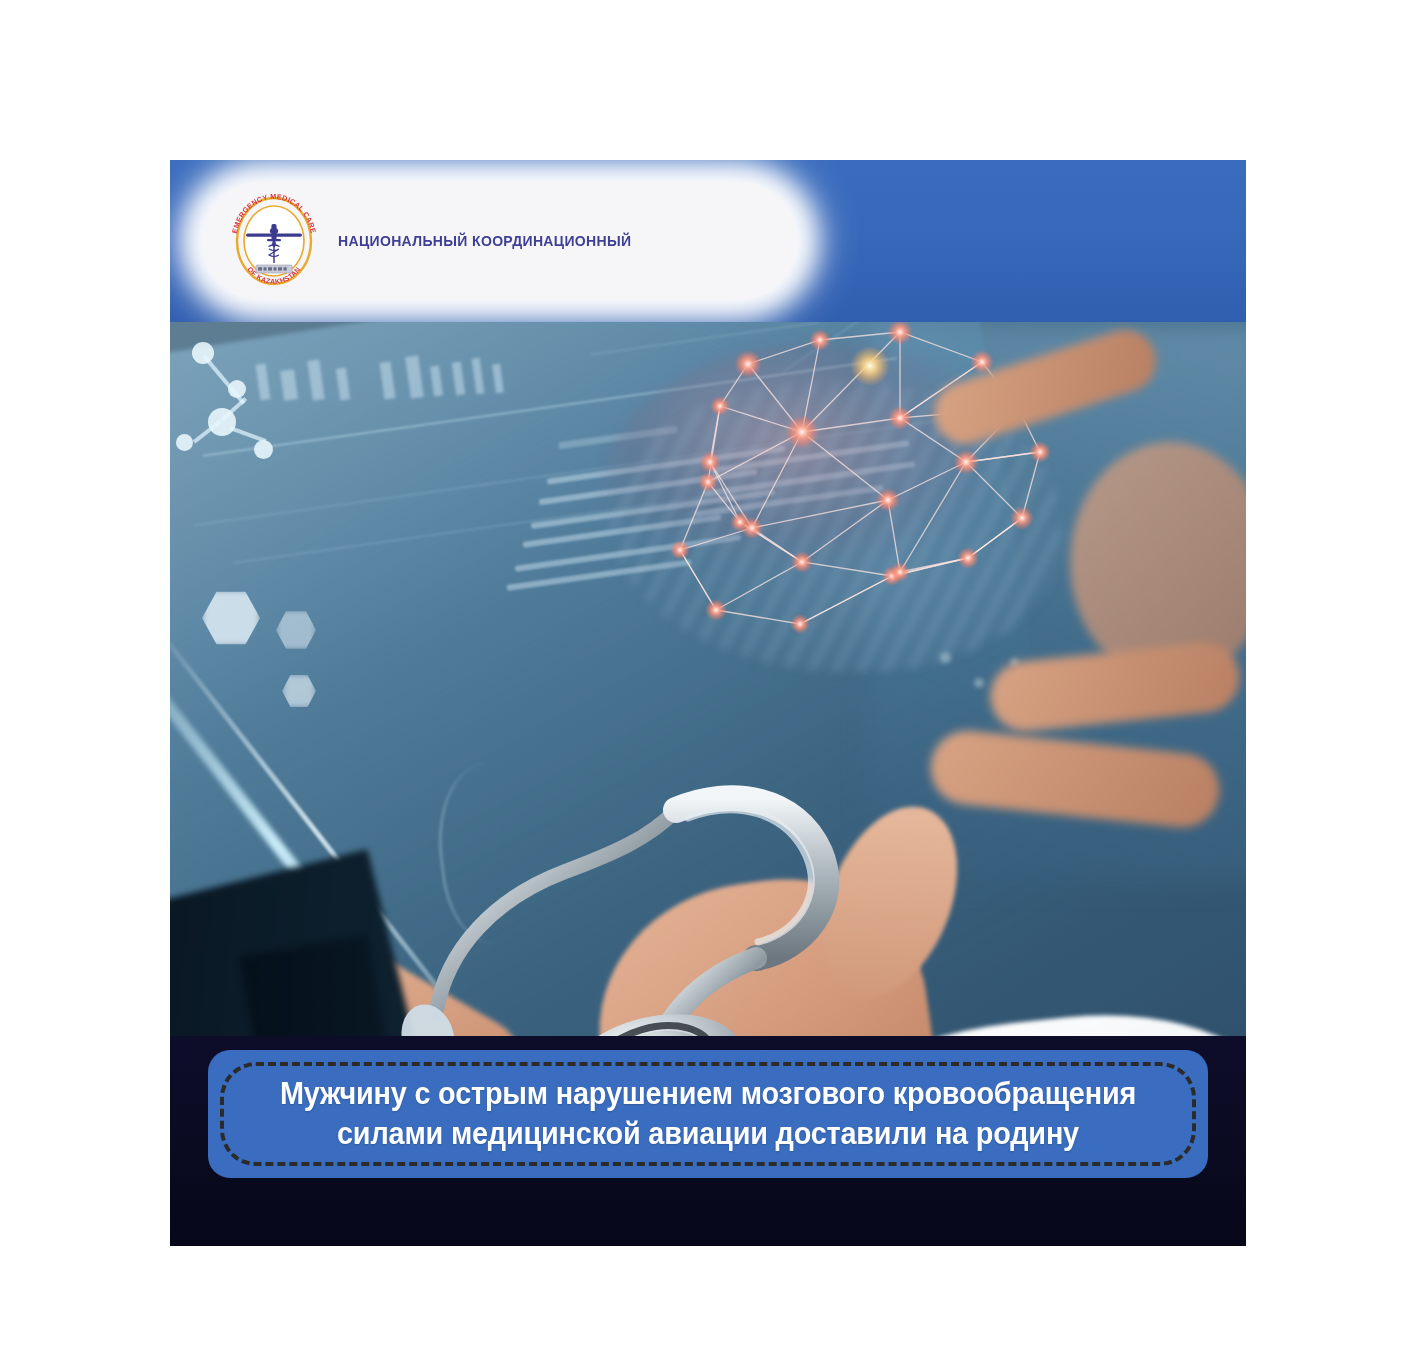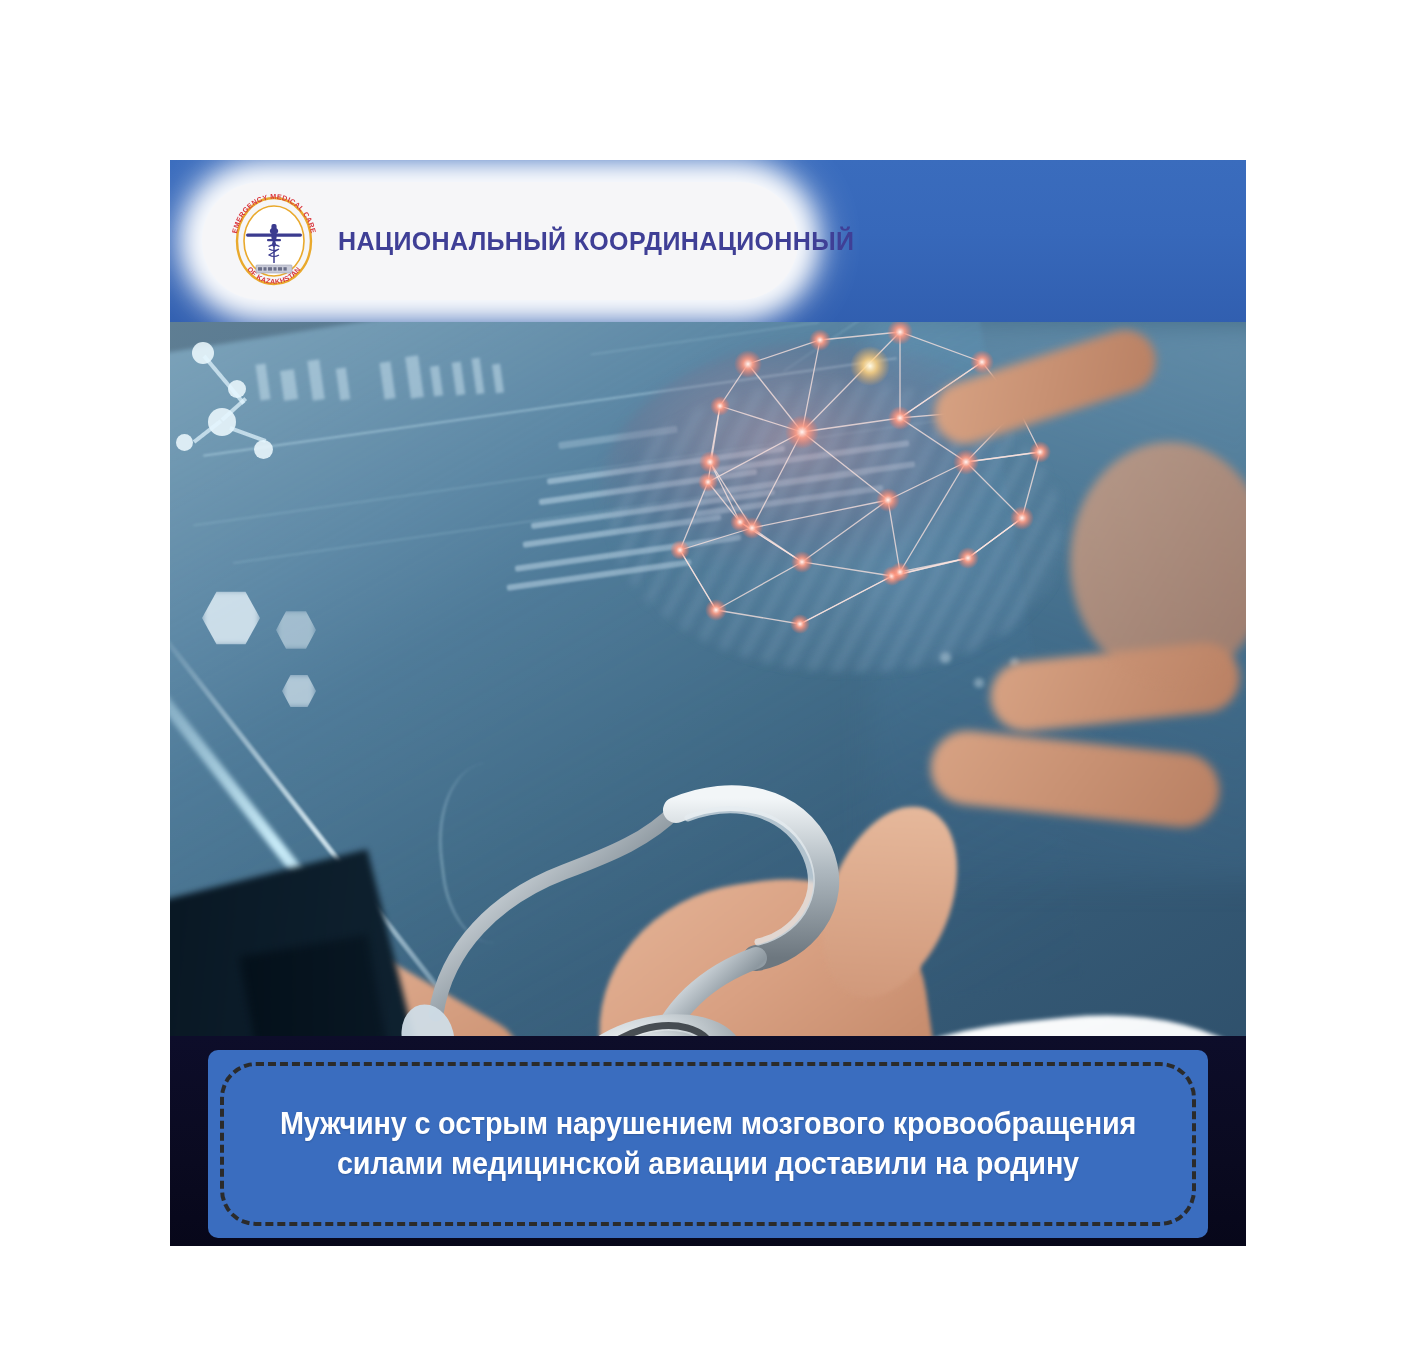--- a/index.html
+++ b/index.html
@@ -32,21 +32,21 @@
     box-shadow:0 0 26px 16px rgba(255,255,255,.9);
     z-index:2;box-sizing:border-box;
   }
 
   
   .emblem{position:relative;width:96px;height:96px;flex:0 0 96px;}
   .emblem svg{display:block;width:96px;height:96px;}
 
   .logo-text{display:flex;flex-direction:column;line-height:1.32;}
   .logo-text span{
-    font-size:25px;font-weight:700;letter-spacing:.35px;
+    font-size:14px;font-weight:700;letter-spacing:.35px;
     color:#3f3f96;white-space:nowrap;
   }
 
   
   .photo{
     position:absolute;left:0;top:162px;width:100%;height:876px;
     overflow:hidden;
     background:linear-gradient(150deg,#5f7e93 0%,#4e7490 22%,#3e6680 48%,#365b77 70%,#2c4c67 100%);
   }
   .photo > *{position:absolute;}
@@ -153,22 +153,22 @@
     background:linear-gradient(200deg,rgba(125,170,200,.55),rgba(80,130,165,.35) 55%,rgba(55,95,130,.2));
     filter:blur(14px);
   }
 
   
   .caption-wrap{
     position:absolute;left:0;bottom:0;width:100%;height:210px;
     background:linear-gradient(180deg,#0d0d2a 0%,#0a0a20 60%,#07071a 100%);
   }
   .caption{
-    position:absolute;left:38px;top:14px;width:1000px;height:188px;
-    background:#3a6dbf;border-radius:10px;
+    position:absolute;left:38px;top:14px;width:1000px;height:128px;
+    background:#3a6dbf;border-radius:22px;
     box-sizing:border-box;
     display:flex;align-items:center;justify-content:center;
   }
   .caption-dash{
     position:absolute;left:12px;top:12px;right:12px;bottom:12px;
     border:4px dashed #2b2b2b;border-radius:36px;pointer-events:none;
   }
   .caption p{
     margin:0;padding:0 34px;text-align:center;color:#ffffff;
     font-size:31px;font-weight:700;line-height:1.28;

